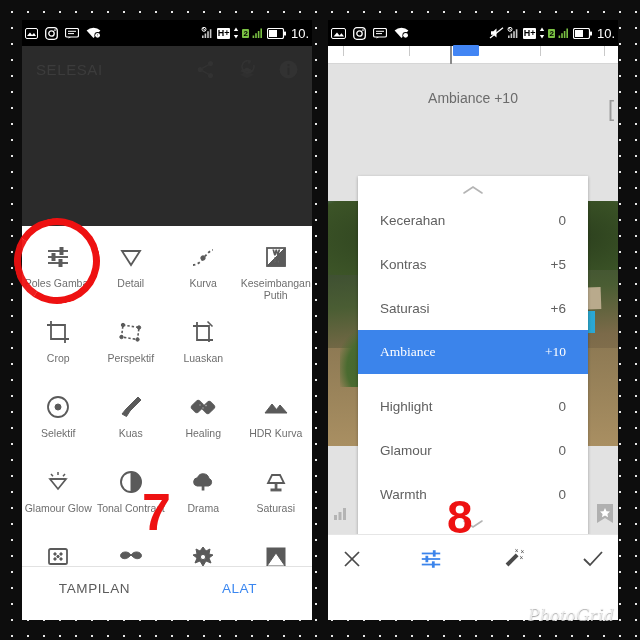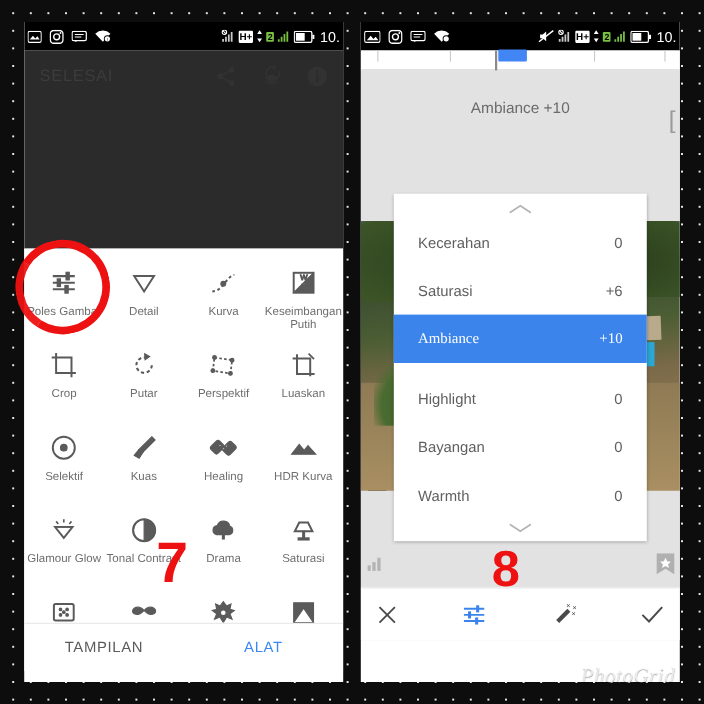--- a/index.html
+++ b/index.html
@@ -426,29 +426,20 @@
                   <path d="M6 2v18h18"></path>
                   <path d="M2 6h18v18"></path>
                 </g>
               </svg>
           </span>
           <span class="lbl">Crop</span>
         </div>
         <div class="tool">
           <span class="glyph">
             <svg width="26" height="26" viewBox="0 0 26 26">
-                <path d="M20 13a7 7 0 1 1-4.5-6.6" fill="none" stroke="#5a5a5a" stroke-width="1.9" stroke-dasharray="3 2.4"></path>
-                <path d="M13.5 2.5l4.6 2.6-4.2 3z" fill="#5a5a5a"></path>
-              </svg>
-          </span>
-          <span class="lbl">Putar</span>
-        </div>
-        <div class="tool">
-          <span class="glyph">
-            <svg width="26" height="26" viewBox="0 0 26 26">
                 <path d="M5 6l16 2.5-1.5 12L3.5 18z" fill="none" stroke="#5a5a5a" stroke-width="1.6" stroke-dasharray="2.4 2"></path>
                 <circle cx="5" cy="6" r="1.7" fill="#5a5a5a"></circle>
                 <circle cx="21" cy="8.5" r="1.7" fill="#5a5a5a"></circle>
                 <circle cx="19.5" cy="20.5" r="1.7" fill="#5a5a5a"></circle>
                 <circle cx="3.5" cy="18" r="1.7" fill="#5a5a5a"></circle>
               </svg>
           </span>
           <span class="lbl">Perspektif</span>
         </div>
         <div class="tool">
@@ -710,34 +701,38 @@
           <svg width="22" height="10" viewBox="0 0 22 10">
               <path d="M2 8l9-6 9 6" stroke-width="1.6" stroke-linecap="round"></path>
             </svg>
         </div>
 
         <div class="adj-row">
           <span>Kecerahan</span>
           <span class="val">0</span>
         </div>
         <div class="adj-row">
+          <span>Kontras</span>
+          <span class="val">+5</span>
+        </div>
+        <div class="adj-row">
           <span>Saturasi</span>
           <span class="val">+6</span>
         </div>
         <div class="adj-row selected">
           <span>Ambiance</span>
           <span class="val">+10</span>
         </div>
         <div class="adj-gap"></div>
         <div class="adj-row">
           <span>Highlight</span>
           <span class="val">0</span>
         </div>
         <div class="adj-row">
-          <span>Bayangan</span>
+          <span>Glamour</span>
           <span class="val">0</span>
         </div>
         <div class="adj-row">
           <span>Warmth</span>
           <span class="val">0</span>
         </div>
 
         <div class="adj-chevron">
           <svg width="22" height="10" viewBox="0 0 22 10">
               <path d="M2 2l9 6 9-6" stroke-width="1.6" stroke-linecap="round"></path>

